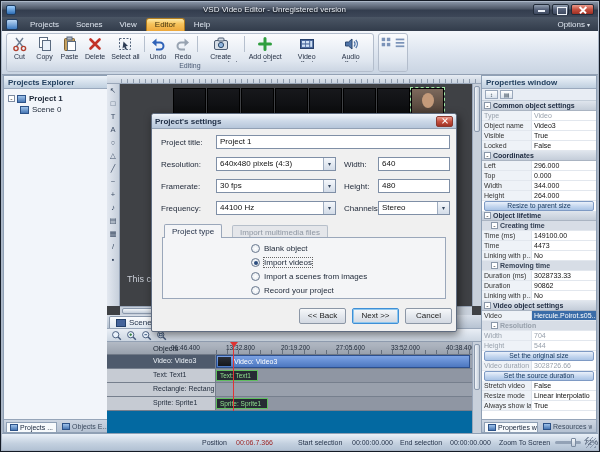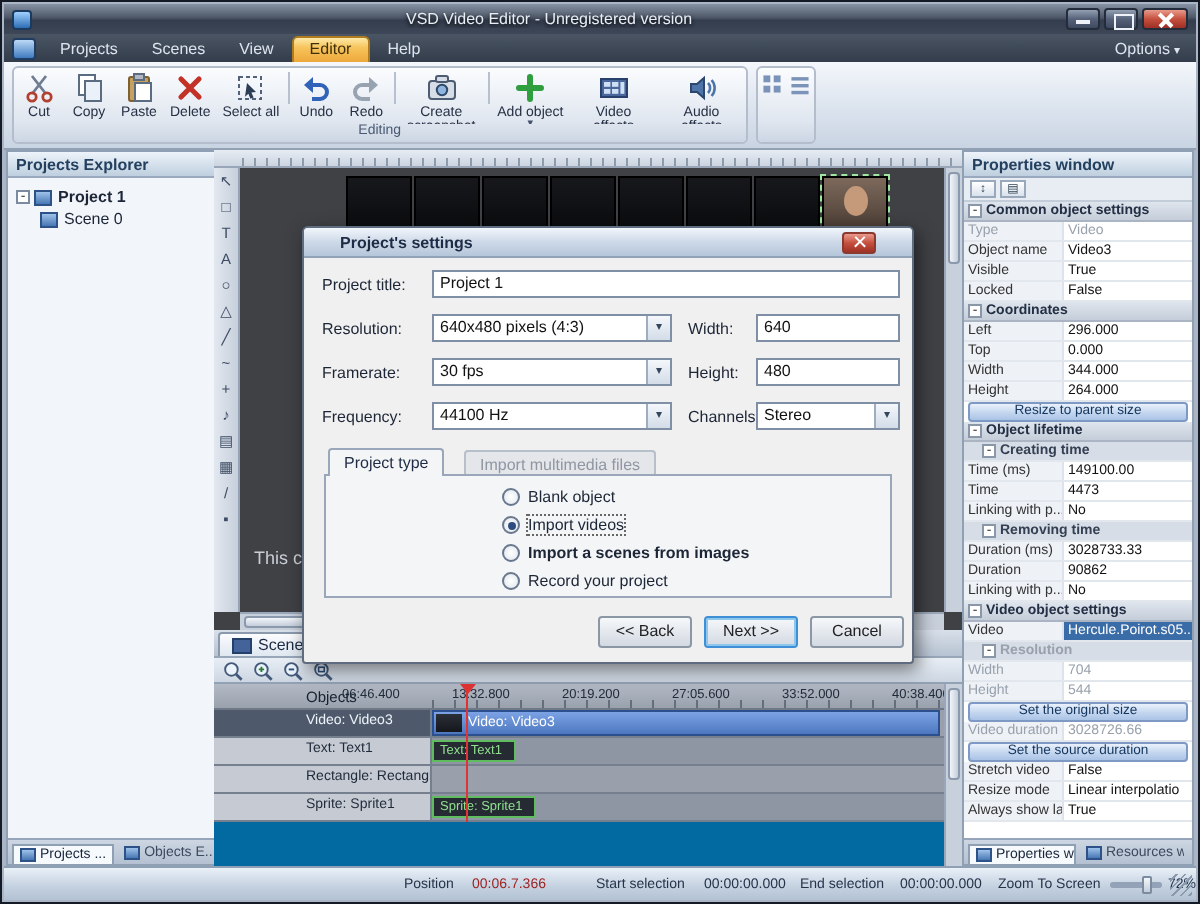--- a/index.html
+++ b/index.html
@@ -116,21 +116,21 @@
 
 .statusbar{position:absolute;left:1px;right:1px;bottom:1px;height:17px;background:linear-gradient(#e9f0f8,#c3d0df 60%,#b3c2d4);border-top:1px solid #8fa0b5;font-size:7px;color:#25334a}
 .sbl,.sbv{position:absolute;top:5px;white-space:nowrap}
 .sbv.red{color:#9c1f1f}
 .slider{position:absolute;top:7px;width:26px;height:3px;background:#93a2b6;border-radius:2px}
 .sthumb{position:absolute;left:16px;top:-3px;width:5px;height:9px;background:linear-gradient(#f4f7fa,#c2cddb);border:1px solid #7b8ba0;border-radius:1px}
 .grip{position:absolute;right:2px;bottom:2px;width:11px;height:11px;background:repeating-linear-gradient(135deg,transparent 0 2px,#8b99ad 2px 3px)}
 
 
 .dlg{position:absolute;left:150px;top:112px;width:306px;height:219px;background:#f0f0f0;border:1px solid #5f6c80;border-radius:3px 3px 2px 2px;box-shadow:2px 3px 9px rgba(0,0,0,.5);z-index:50}
-.dlg-title{height:15px;background:linear-gradient(#f2f6fb,#cdd9e8 50%,#b6c6da);border-bottom:1px solid #92a1b5;border-radius:2px 2px 0 0;display:flex;align-items:center;padding:0 18px;font-size:8px;font-weight:bold;color:#1d2c44}
+.dlg-title{height:15px;background:linear-gradient(#f2f6fb,#cdd9e8 50%,#b6c6da);border-bottom:1px solid #92a1b5;border-radius:2px 2px 0 0;display:flex;align-items:center;padding:0 3px;font-size:8px;font-weight:bold;color:#1d2c44}
 .dlg-close{margin-left:auto;width:17px;height:11px;border:1px solid #8c3a30;border-radius:2px;background:linear-gradient(#ea9a8c,#c5503f 50%,#a03225);position:relative}
 .dlg-close.xbars::before,.dlg-close.xbars::after{width:7px;height:1.3px}
 .fl{position:absolute;font-size:8px;color:#1d2636;white-space:nowrap}
 .fi{position:absolute;height:14px;border:1px solid #7f8fa6;background:#fff;font-size:8px;padding:1px 3px;color:#111;overflow:hidden;white-space:nowrap}
 .ca{position:absolute;right:0;top:0;bottom:0;width:12px;background:linear-gradient(#f4f7fb,#d3dce8);border-left:1px solid #9fadc0;text-align:center;font-size:6px;line-height:12px;color:#34465e}
 .dtab{position:absolute;height:14px;font-size:8px;padding:2px 7px 0;color:#1f2c44;white-space:nowrap}
 .dtab.t1{left:12px;top:110px;background:#f4f5f7;border:1px solid #9aa7ba;border-bottom:none;z-index:2;border-radius:2px 2px 0 0}
 .dtab.t2{left:80px;top:111px;height:13px;background:#e4e6ea;border:1px solid #b6bfca;border-bottom:none;color:#8f97a3;border-radius:2px 2px 0 0}
 .tpage{position:absolute;left:10px;right:10px;top:123px;height:62px;border:1px solid #9aa7ba;background:#f4f5f7}
 .rrow{position:absolute;left:88px;display:flex;align-items:center;gap:4px;font-size:8px;color:#1c2636;height:11px}
@@ -602,21 +602,21 @@
     <div class="dtab t2">Import multimedia files</div>
     <div class="tpage" id="tpage">
         <div class="rrow" style="top: 5px;">
           <span class="rc"></span>
           <span class="rlabel2">Blank object</span>
         </div>
         <div class="rrow" style="top: 19px;">
           <span class="rc on"></span>
           <span class="rlabel2 foc">Import videos</span>
         </div>
-        <div class="rrow" style="top: 33px; font-weight: bold;">
+        <div class="rrow" style="top: 33px;">
           <span class="rc"></span>
           <span class="rlabel2">Import a scenes from images</span>
         </div>
         <div class="rrow" style="top: 47px;">
           <span class="rc"></span>
           <span class="rlabel2">Record your project</span>
         </div>
       </div>
 
     <div class="dbtn" style="left:147px">&lt;&lt; Back</div>

